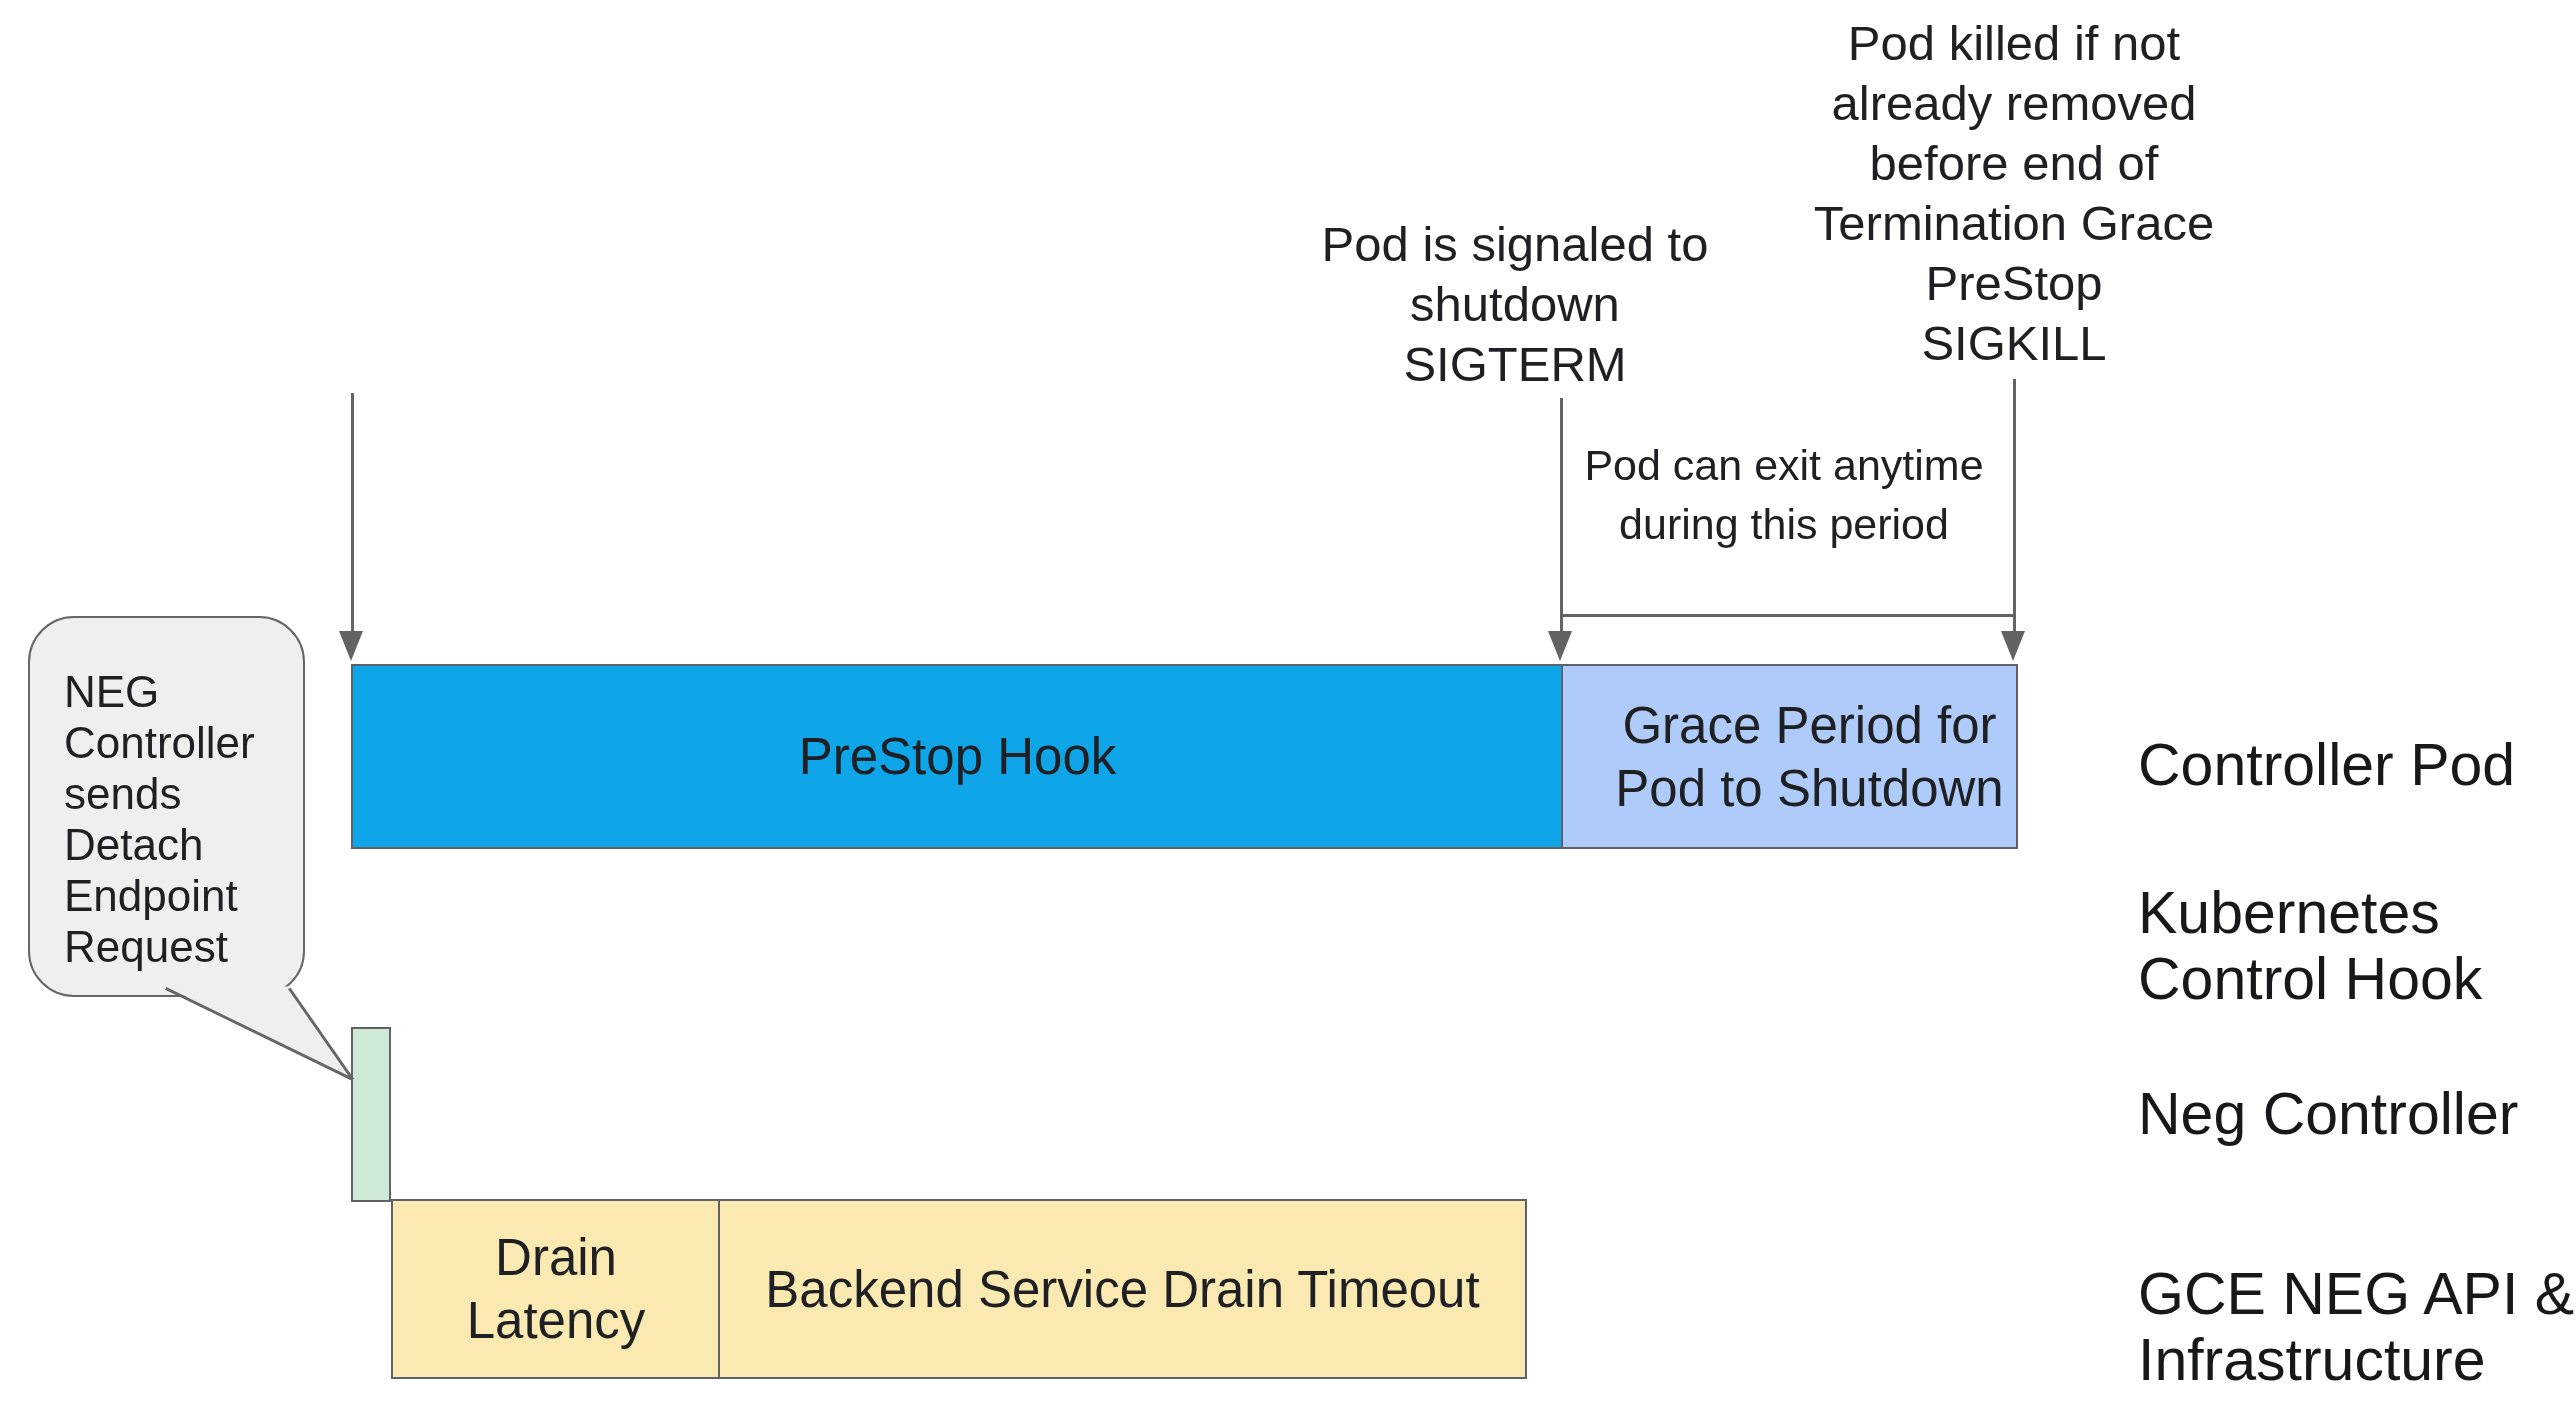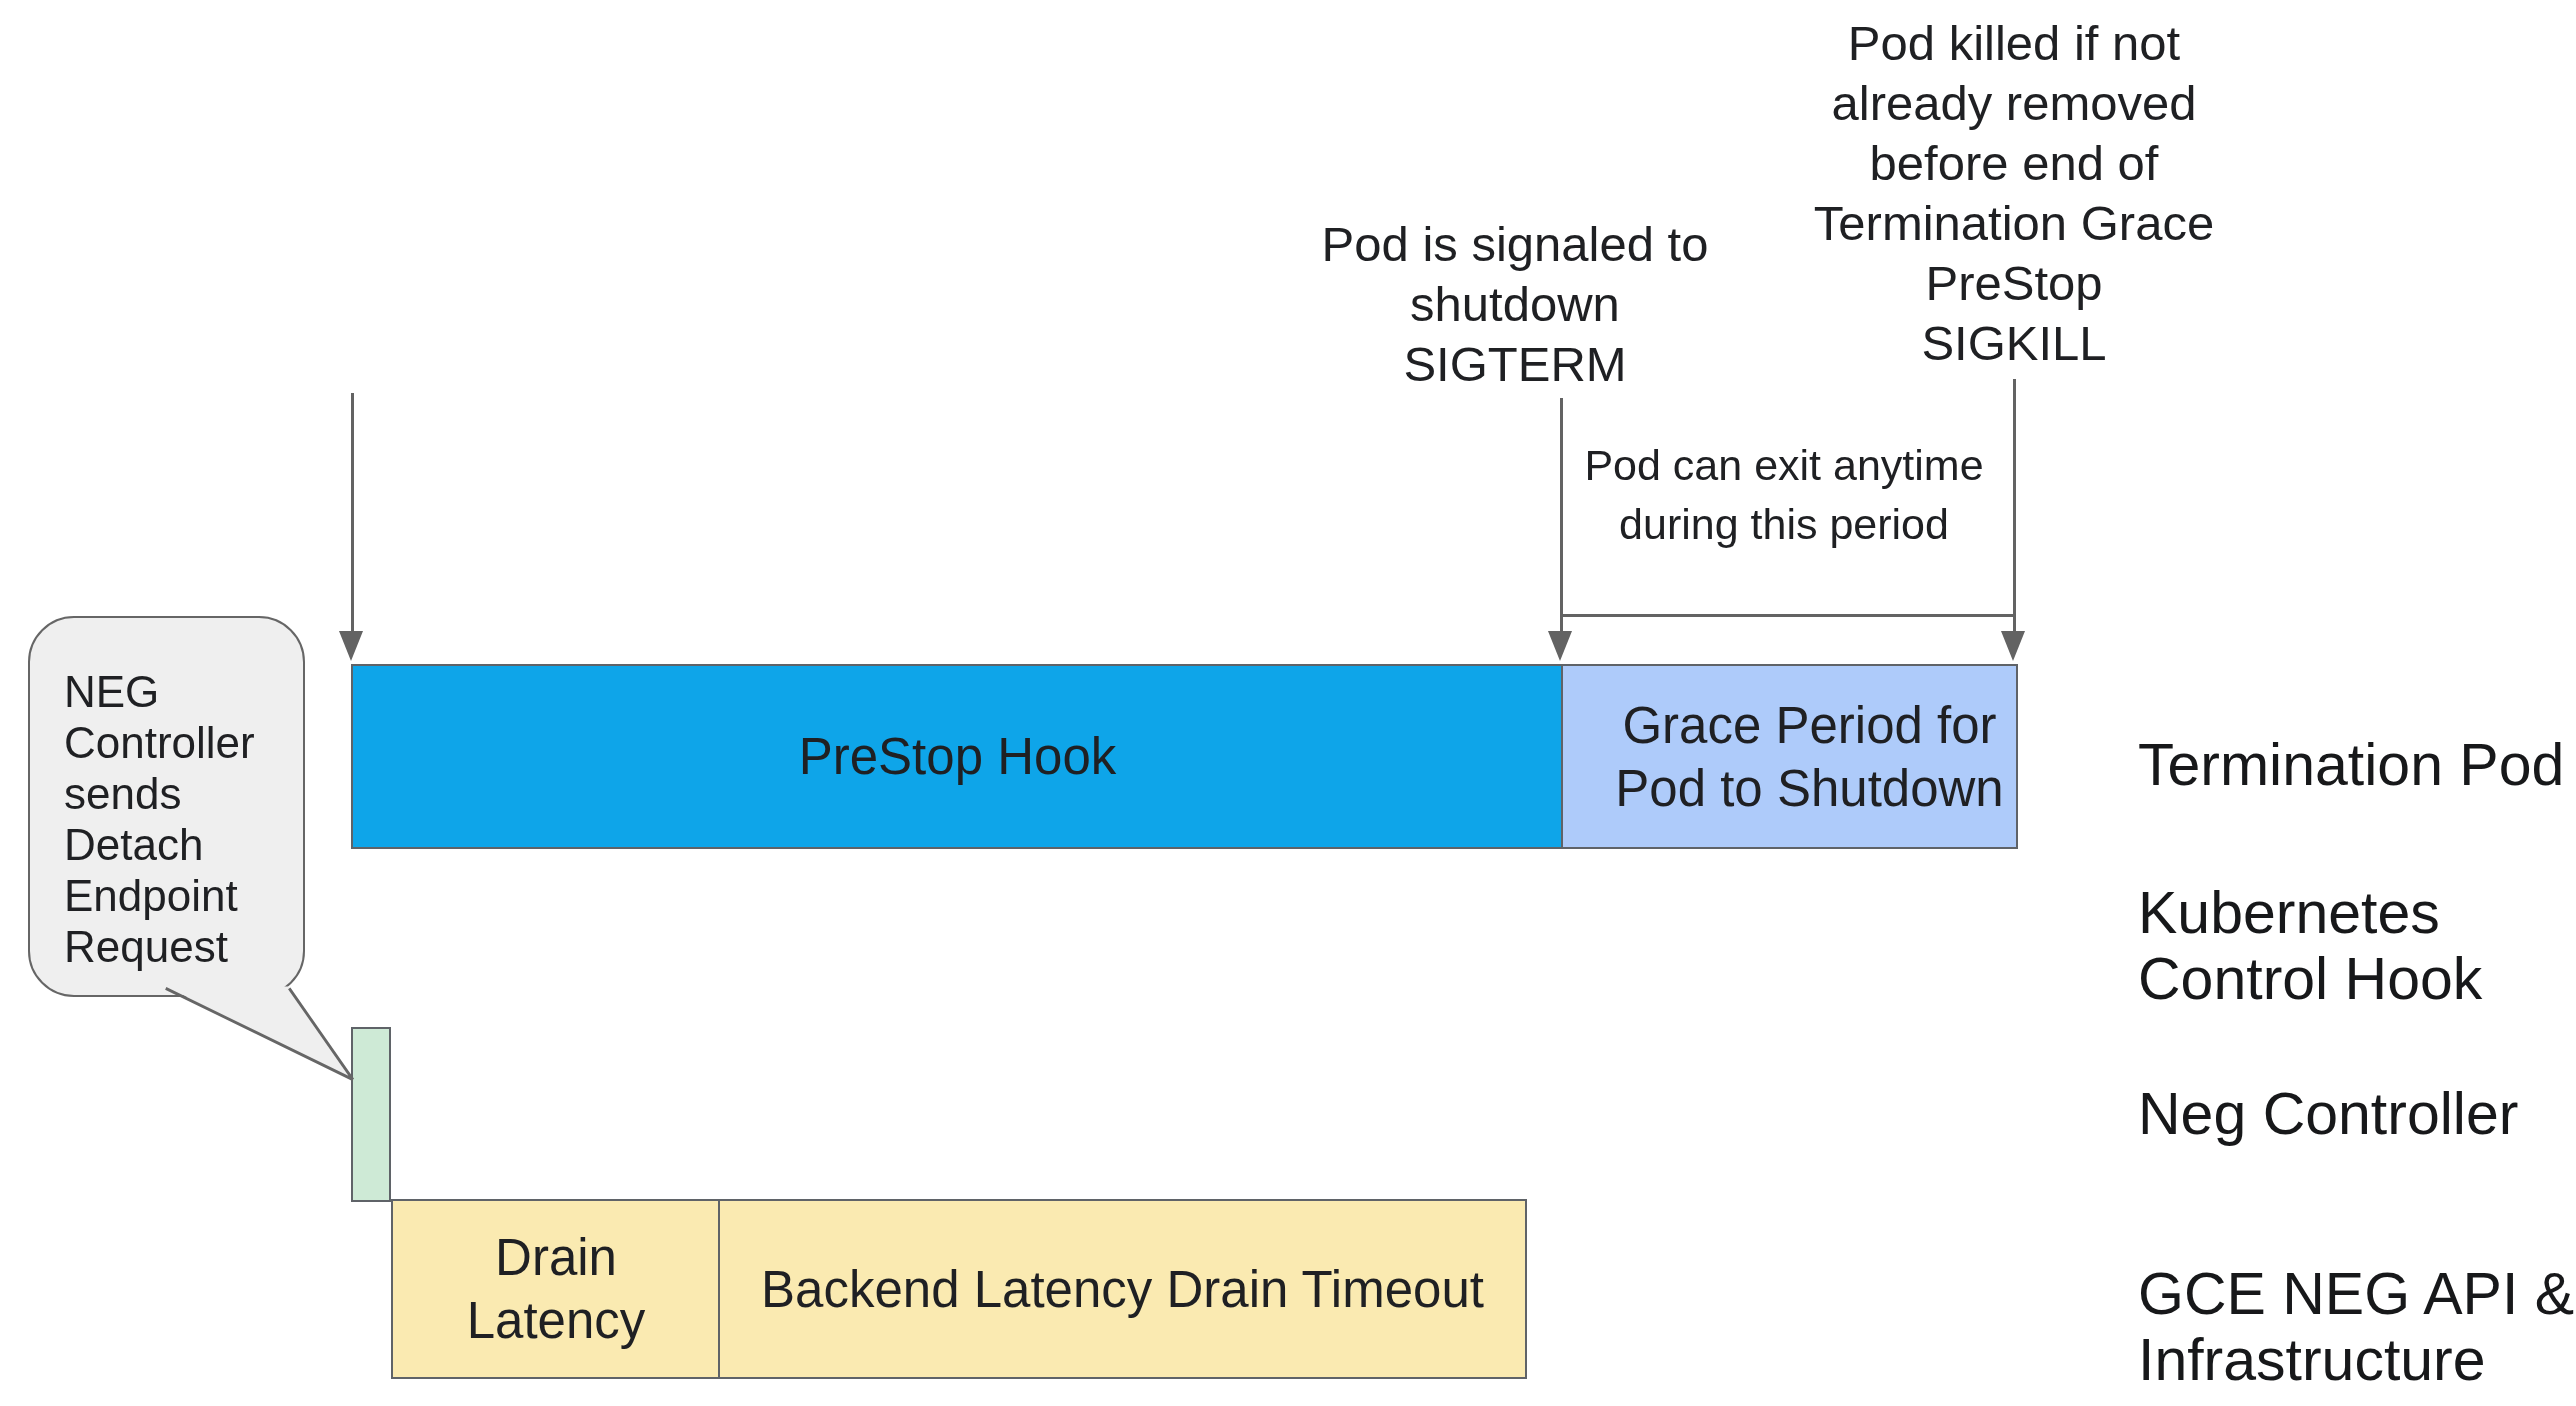--- a/index.html
+++ b/index.html
@@ -90,24 +90,24 @@
 
 
   <div class="bar bar--neg" style="left:351px; top:1027px; width:40px; height:175px;"></div>
 
   <div class="bar bar--drain" style="left:391px; top:1199px; width:330px; height:180px;">
     <span>Drain
 Latency</span>
   </div>
 
   <div class="bar bar--drain" style="left:718px; top:1199px; width:809px; height:180px;">
-    <span>Backend Latency Drain Timeout</span>
+    <span>Backend Service Drain Timeout</span>
   </div>
 
-  <div class="lane-label" style="left:2138px; top:732px;">Termination Pod</div>
+  <div class="lane-label" style="left:2138px; top:732px;">Controller Pod</div>
 
   <div class="lane-label" style="left:2138px; top:880px;">Kubernetes
 Control Hook</div>
 
   <div class="lane-label" style="left:2138px; top:1081px;">Neg Controller</div>
 
   <div class="lane-label" style="left:2138px; top:1261px;">GCE NEG API &amp;
 Infrastructure</div>
 
   <div class="callout"></div>

